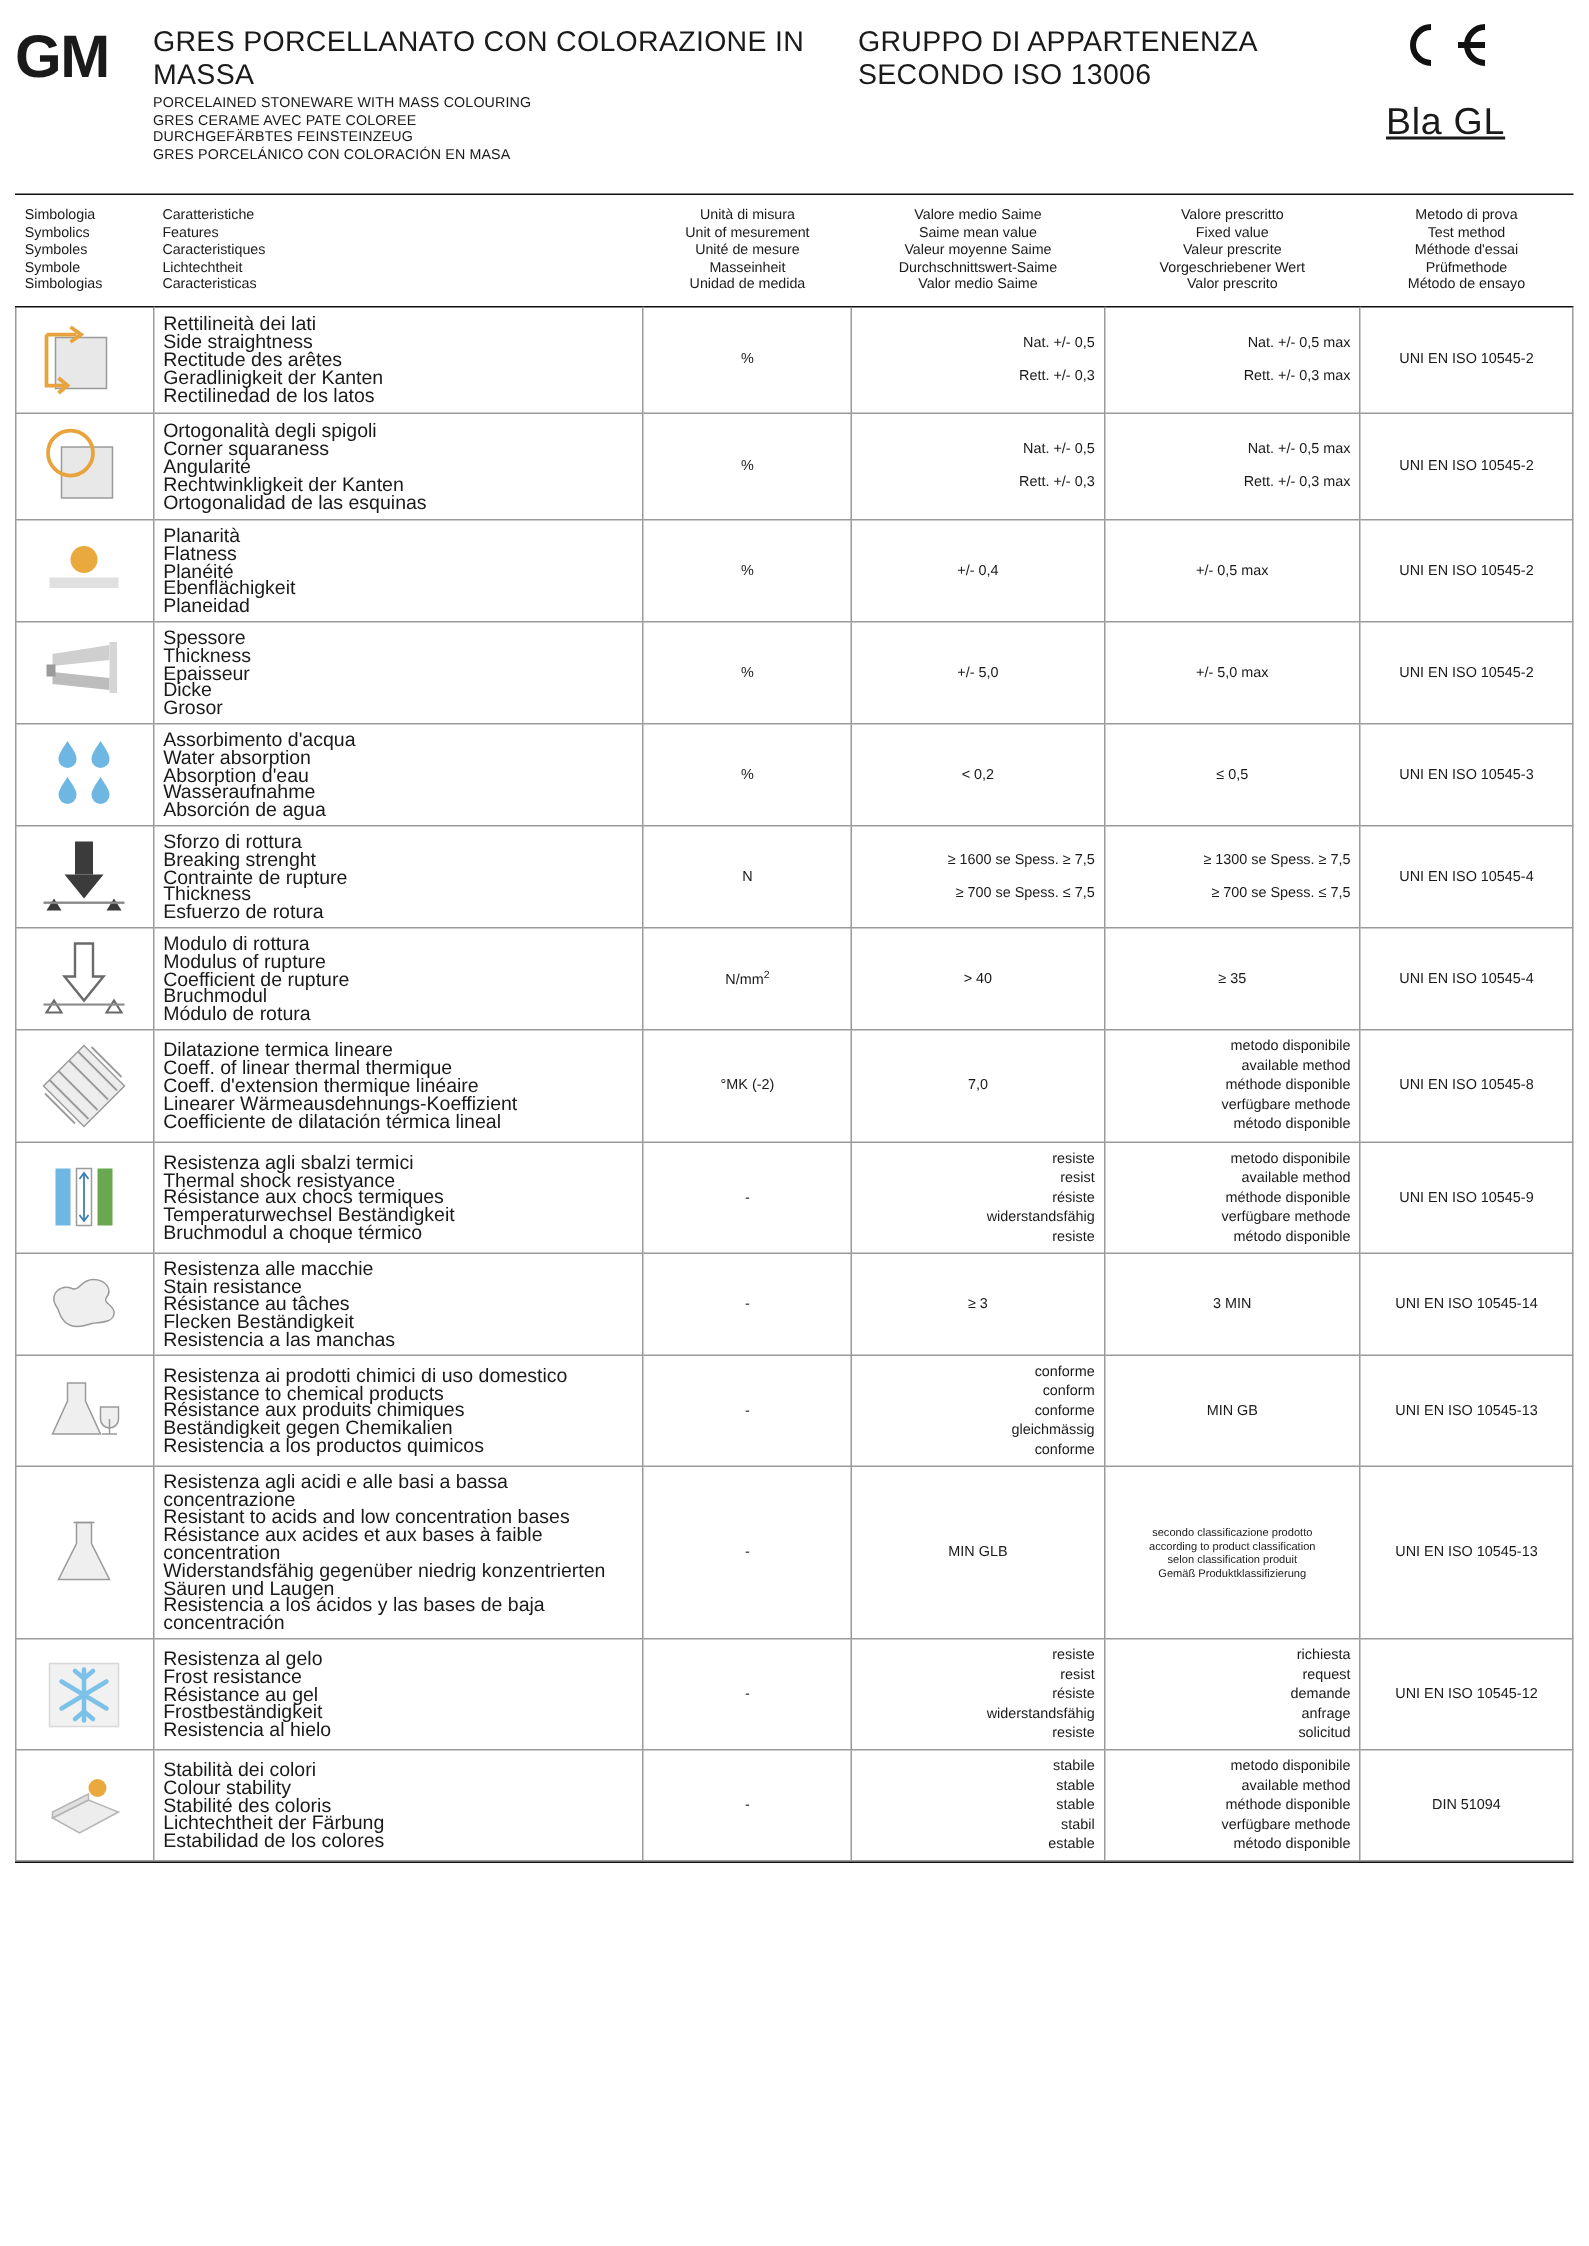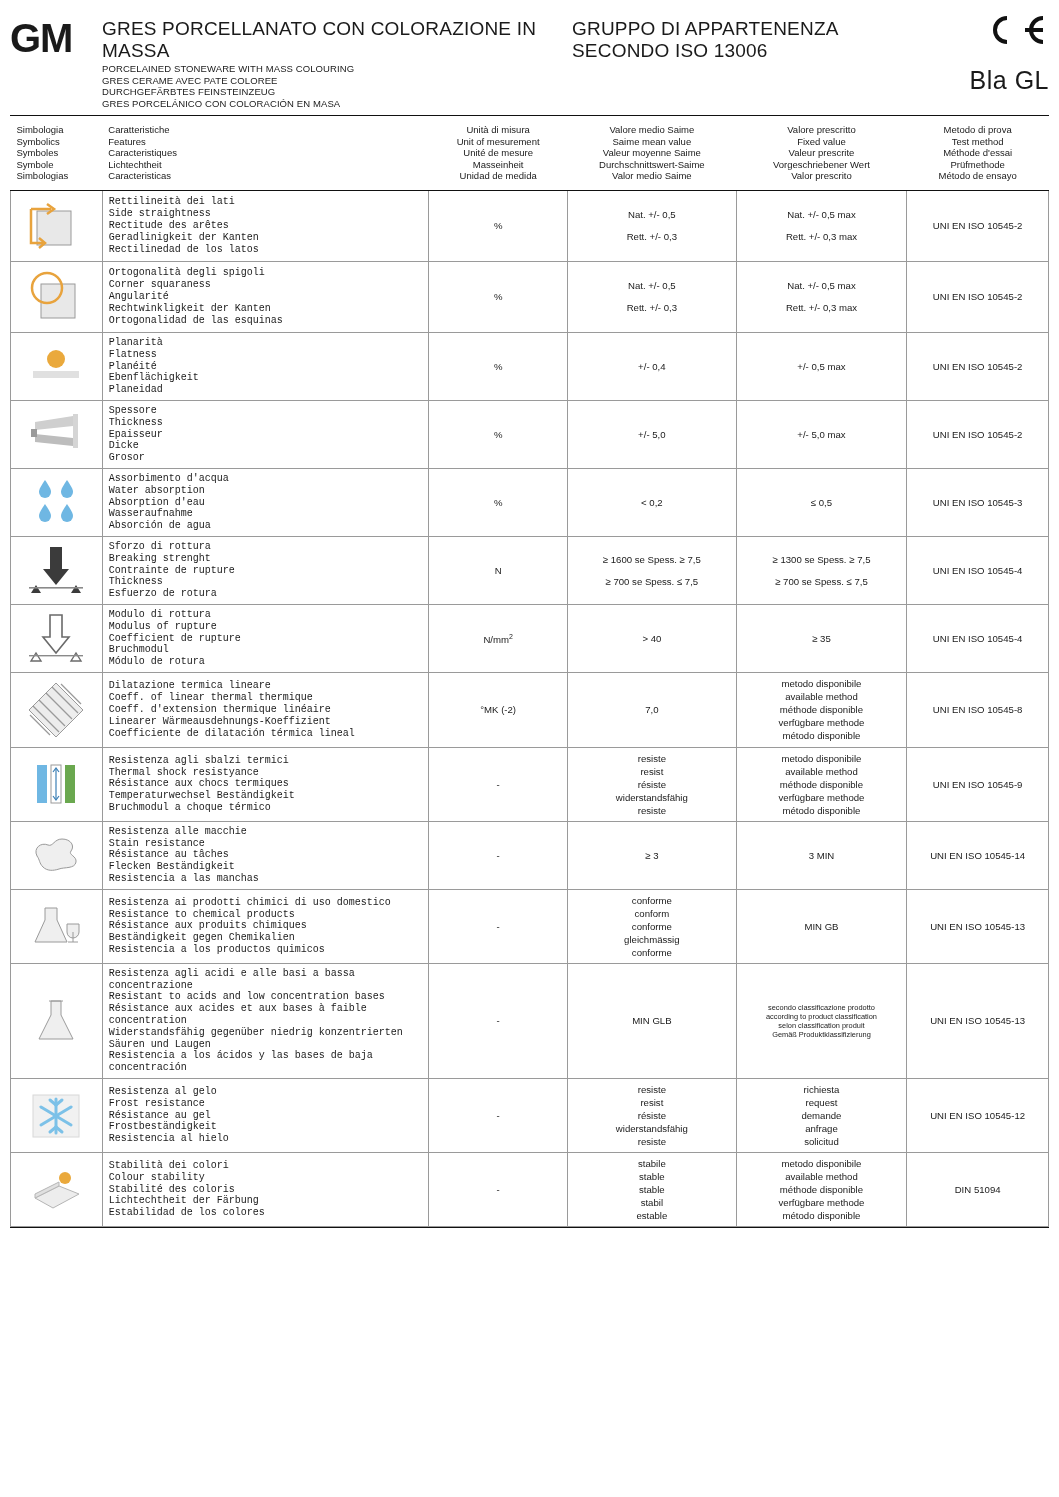--- a/index.html
+++ b/index.html
@@ -13,21 +13,21 @@
     width: 1059px;
     min-height: 1497px;
     position: relative;
     padding: 8px 10px 10px 10px;
   }
   
   .header {
     display: flex;
     align-items: flex-start;
     border-bottom: 1.5px solid #111;
-    padding-bottom: 6px;
+    padding-bottom: 20px;
   }
   .logo-cell {
     width: 92px;
     flex: 0 0 92px;
     padding-top: 10px;
   }
   .logo {
     font-size: 40px;
     font-weight: bold;
     letter-spacing: -1px;
@@ -49,22 +49,23 @@
     font-weight: 400;
     margin-bottom: 1px;
   }
   .hdr-sub {
     font-size: 9.5px;
     line-height: 11.5px;
     letter-spacing: .1px;
   }
   .hdr-right {
     flex: 0 0 125px;
-    text-align: right;
+    text-align: left;
     padding-top: 6px;
+    text-decoration: underline;
   }
   .ce {
     display: inline-block;
     position: relative;
     height: 30px;
   }
   .bla {
     font-size: 25px;
     margin-top: 16px;
     letter-spacing: .5px;
@@ -101,32 +102,31 @@
     line-height: 11.6px;
   }
   .head .multiline.center { text-align: center; }
 
   td.sym {
     text-align: center;
     padding: 6px 4px;
     border-left: 0;
   }
   td.feat {
-    font-size: 10px;
+    font-size: 13px;
     line-height: 11.8px;
     padding-left: 8px;
-    font-family: Liberation Mono, monospace;
   }
   td.unit, td.mean, td.fixed, td.meth {
     text-align: center;
     font-size: 9.6px;
     line-height: 13px;
   }
   td.meth { border-right: 0; }
-  td.mean .ln, td.fixed .ln { display:block; }
+  td.mean .ln, td.fixed .ln { display:block;text-align:right; }
   td.mean .sp, td.fixed .sp { display:block; height:9px; }
   .tiny {
     font-size: 7.4px;
     line-height: 9.2px;
     display: block;
   }
   sup { font-size: 7px; }
 
   
   .icon { display: block; margin: 0 auto; }

